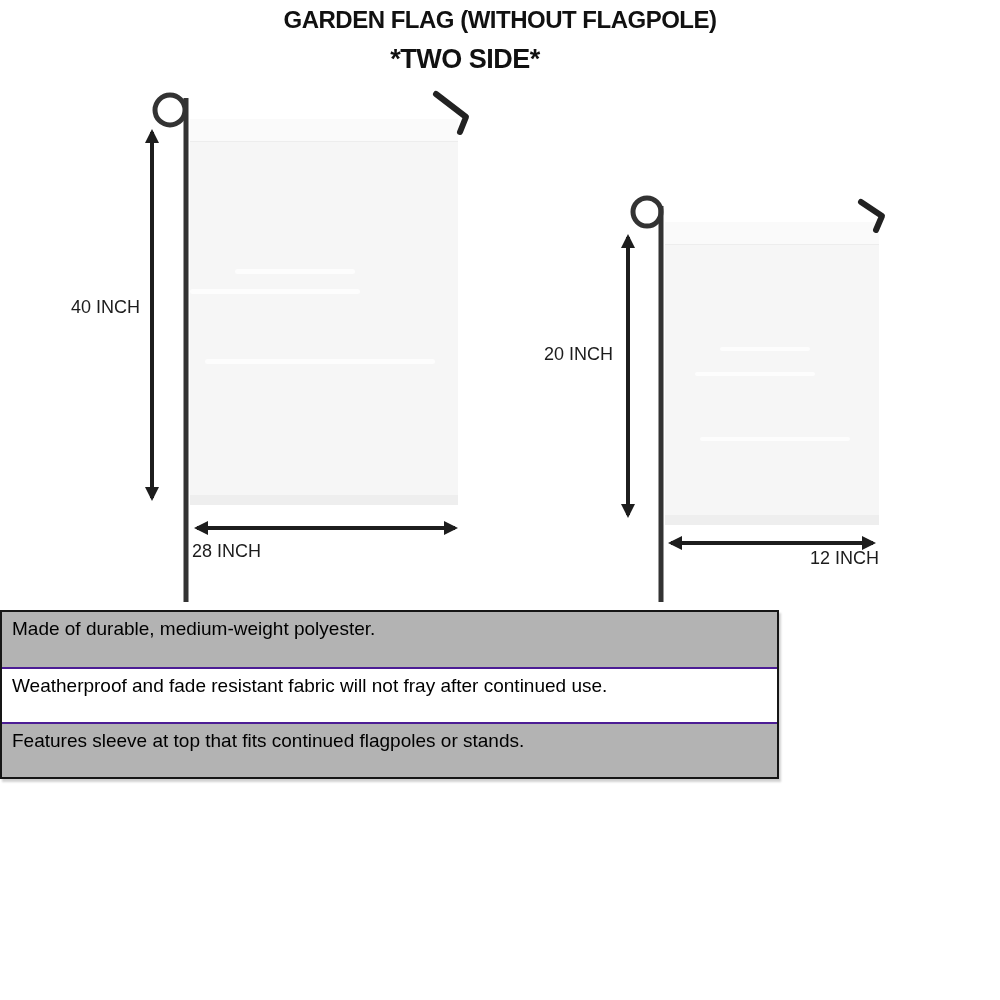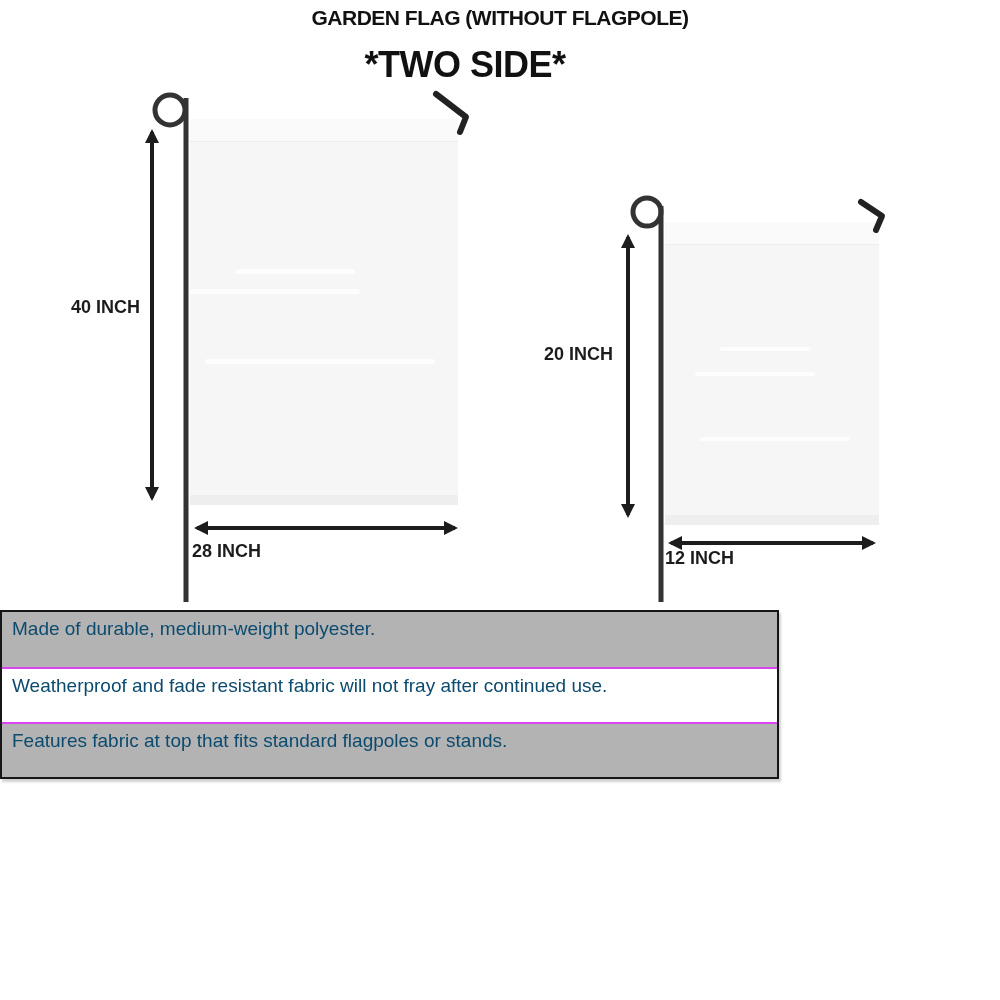--- a/index.html
+++ b/index.html
@@ -3,57 +3,57 @@
 <meta charset="utf-8">
 <style>
   html,body{margin:0;padding:0;background:#ffffff;}
   .canvas{
     position:relative;width:1000px;height:1000px;background:#ffffff;overflow:hidden;
     font-family:"Liberation Sans", sans-serif;
   }
   
   .title-line1{
     position:absolute;left:0;right:0;top:6px;text-align:center;
-    font-size:21px;font-weight:bold;letter-spacing:-0.5px;color:#111111;
+    font-size:24px;font-weight:bold;letter-spacing:-0.5px;color:#111111;
   }
   .title-line2{
     position:absolute;left:0;right:70px;top:44px;text-align:center;
-    font-size:36px;font-weight:bold;letter-spacing:-0.5px;color:#111111;
+    font-size:27px;font-weight:bold;letter-spacing:-0.5px;color:#111111;
   }
   
   .flag{position:absolute;background:#f6f6f6;}
   .flag-large{left:190px;top:119px;width:268px;height:386px;}
   .flag-small{left:665px;top:222px;width:214px;height:303px;}
   .flag .sleeve{position:absolute;left:0;right:0;top:0;height:22px;background:#fafafa;border-bottom:1px solid #ededed;}
   .flag .shade-bottom{position:absolute;left:0;right:0;bottom:0;height:10px;background:#eeeeee;}
   .flag .streak{position:absolute;background:rgba(255,255,255,0.75);border-radius:3px;}
   .flag-large .s1{left:45px;top:150px;width:120px;height:5px;}
   .flag-large .s2{left:0px;top:170px;width:170px;height:5px;}
   .flag-large .s3{left:15px;top:240px;width:230px;height:5px;}
   .flag-small .s1{left:55px;top:125px;width:90px;height:4px;}
   .flag-small .s2{left:30px;top:150px;width:120px;height:4px;}
   .flag-small .s3{left:35px;top:215px;width:150px;height:4px;}
   
-  .dim-label{position:absolute;font-size:18px;font-weight:bold;color:#1c1c1c;}
+  .dim-label{position:absolute;font-size:18px;font-weight:normal;color:#1c1c1c;}
   .lbl-40{left:30px;top:297px;width:110px;text-align:right;}
   .lbl-28{left:192px;top:534px;width:268px;text-align:left;margin-top:7px;}
   .lbl-18{left:503px;top:344px;width:110px;text-align:right;}
-  .lbl-12{left:665px;top:548px;width:214px;text-align:left;}
+  .lbl-12{left:665px;top:548px;width:214px;text-align:right;}
   
   .panel{
     position:absolute;left:0;top:610px;width:779px;box-sizing:border-box;
     border:2px solid #161616;background:#ffffff;
     box-shadow:2px 3px 2px rgba(0,0,0,0.18);
     display:flex;flex-direction:column;
   }
   .panel .row{
     height:55px;box-sizing:border-box;padding:6px 12px 0 10px;
-    font-size:19px;color:#0c4a6e;background:#ffffff;
+    font-size:19px;color:#000000;background:#ffffff;
   }
-  .panel .row + .row{border-top:2px solid #d946ef;}
+  .panel .row + .row{border-top:2px solid #4c1d95;}
   .panel .row:nth-child(odd){background:#b3b3b3;}
   
   .overlay{position:absolute;left:0;top:0;width:1000px;height:1000px;pointer-events:none;}
 </style>
 </head>
 <body>
 
 <div class="canvas">
 
   <div class="title-line1">GARDEN FLAG (WITHOUT FLAGPOLE)</div>
@@ -102,17 +102,17 @@
   <div class="dim-label lbl-12">12 INCH</div>
 
   <div class="panel">
     <div class="row">
       <span>Made of durable, medium-weight polyester.</span>
     </div>
     <div class="row">
       <span>Weatherproof and fade resistant fabric will not fray after continued use.</span>
     </div>
     <div class="row">
-      <span>Features fabric at top that fits standard flagpoles or stands.</span>
+      <span>Features sleeve at top that fits continued flagpoles or stands.</span>
     </div>
   </div>
 
 </div>
 
 </body></html>

